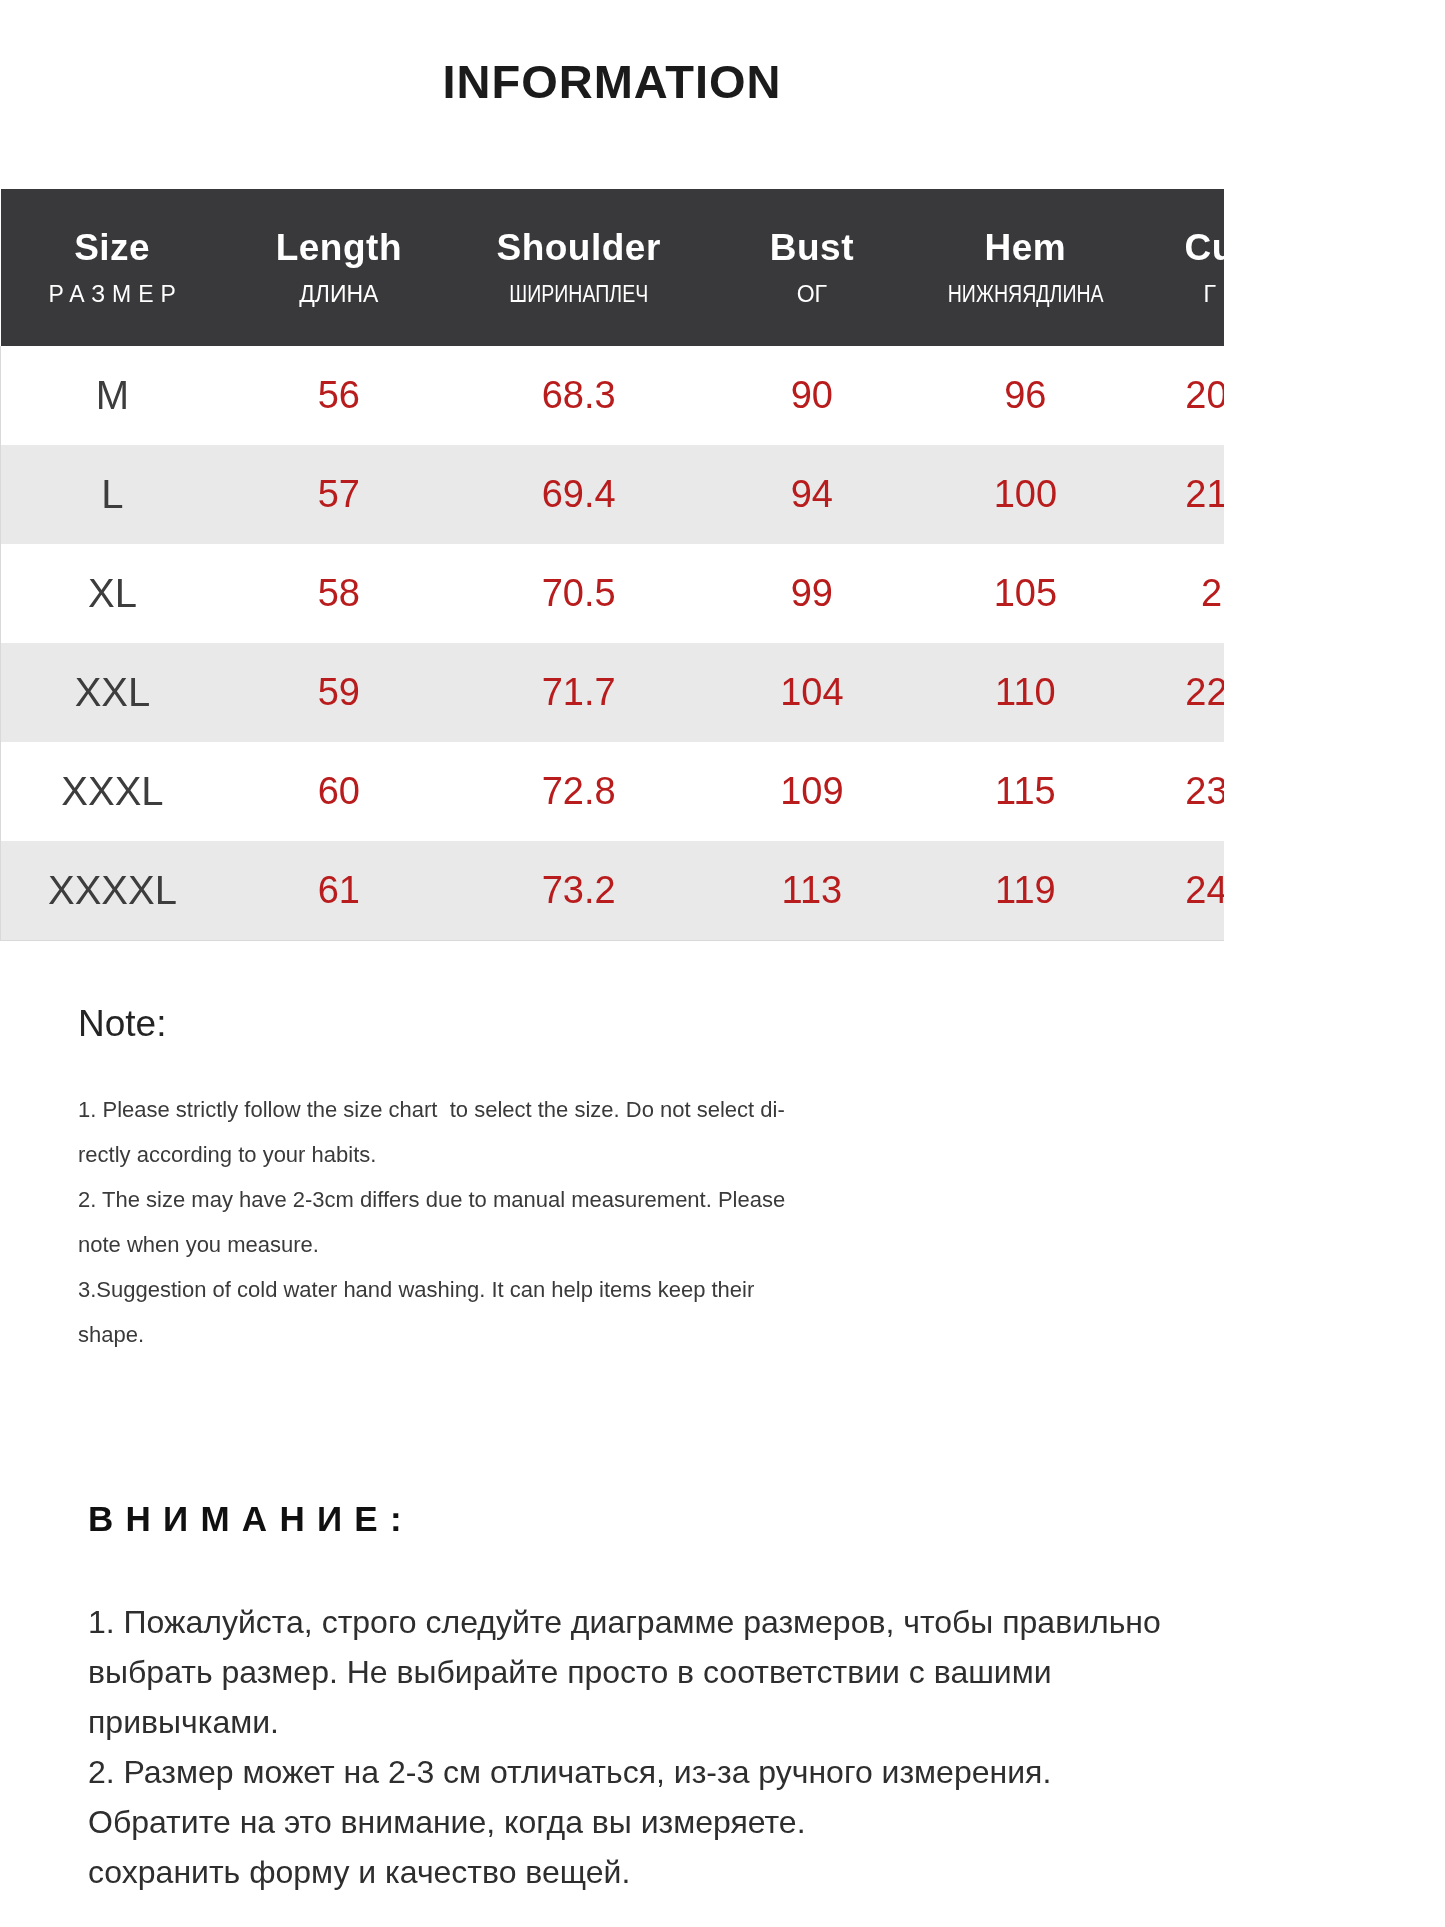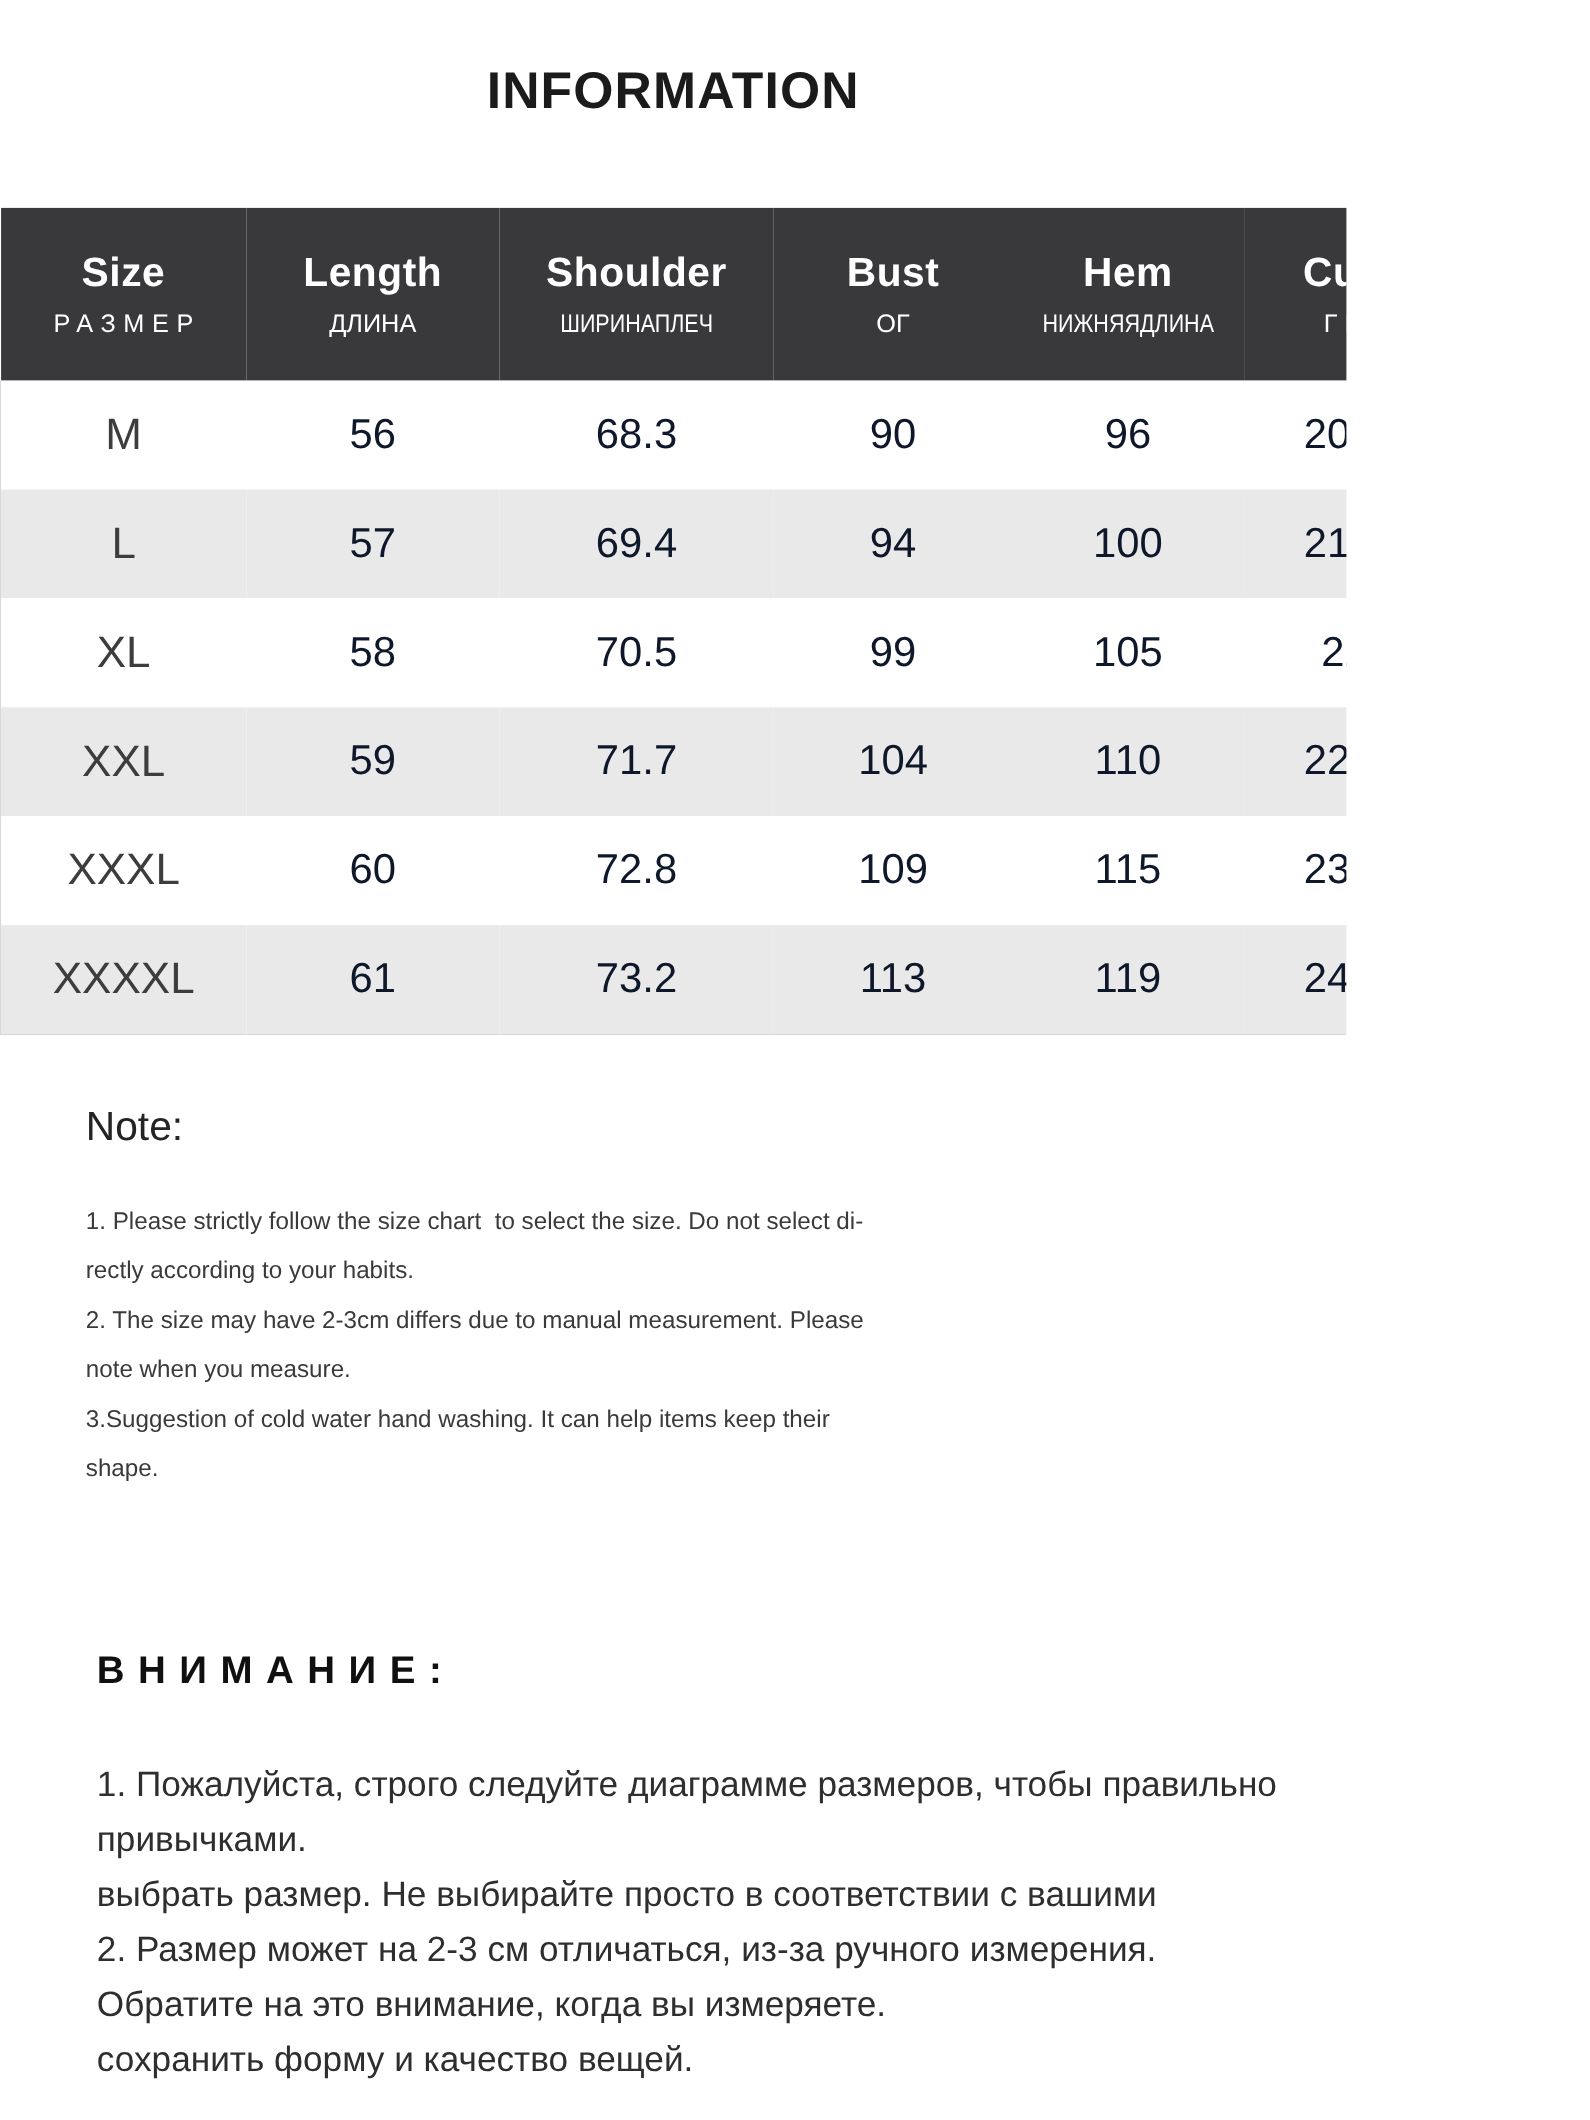--- a/index.html
+++ b/index.html
@@ -35,21 +35,21 @@
   .h-en { font-size: 37px; font-weight: 700; letter-spacing: 0.5px; }
   .h-ru { font-size: 23px; font-weight: 400; white-space: nowrap; }
   .h-ru.spaced { letter-spacing: 0.30em; margin-right: -0.30em; }
   .h-ru.condensed { transform: scaleX(0.85); }
 
   .size-table tbody tr { height: 99px; background: #ffffff; }
   .size-table tbody tr:nth-child(even) { background: var(--table_alt_row_bg, #e9e9e9); }
   .size-table td {
     text-align: center;
     font-size: 38px;
-    color: #0f172a;
+    color: #b91c1c;
     font-weight: 400;
   }
   .size-table td.size-col { font-size: 40px; color: #3d3d3d; }
   .size-table tbody td:first-child  { border-left: 1px solid #d9d9d9; }
   .size-table tbody td:last-child   { border-right: 1px solid #d9d9d9; }
   .size-table tbody tr:last-child td { border-bottom: 1px solid #d9d9d9; }
 
   .note { margin: 62px 40px 0 78px; }
   .note-heading {
     margin: 0 0 42px 0;
@@ -196,21 +196,21 @@
       <div class="line">note when you measure.</div>
       <div class="line">3.Suggestion of cold water hand washing. It can help items keep their</div>
       <div class="line">shape.</div>
     </div>
   </section>
 
   <section class="attention">
     <h2 class="attention-heading">ВНИМАНИЕ:</h2>
     <div>
       <div class="line">1. Пожалуйста, строго следуйте диаграмме размеров, чтобы правильно</div>
+      <div class="line">выбрать размер. Не выбирайте просто в соответствии с вашими</div>
       <div class="line">привычками.</div>
-      <div class="line">выбрать размер. Не выбирайте просто в соответствии с вашими</div>
       <div class="line">2. Размер может на 2-3 см отличаться, из-за ручного измерения.</div>
       <div class="line">Обратите на это внимание, когда вы измеряете.</div>
       <div class="line">сохранить форму и качество вещей.</div>
     </div>
   </section>
 
 </div>
 
 </body></html>

